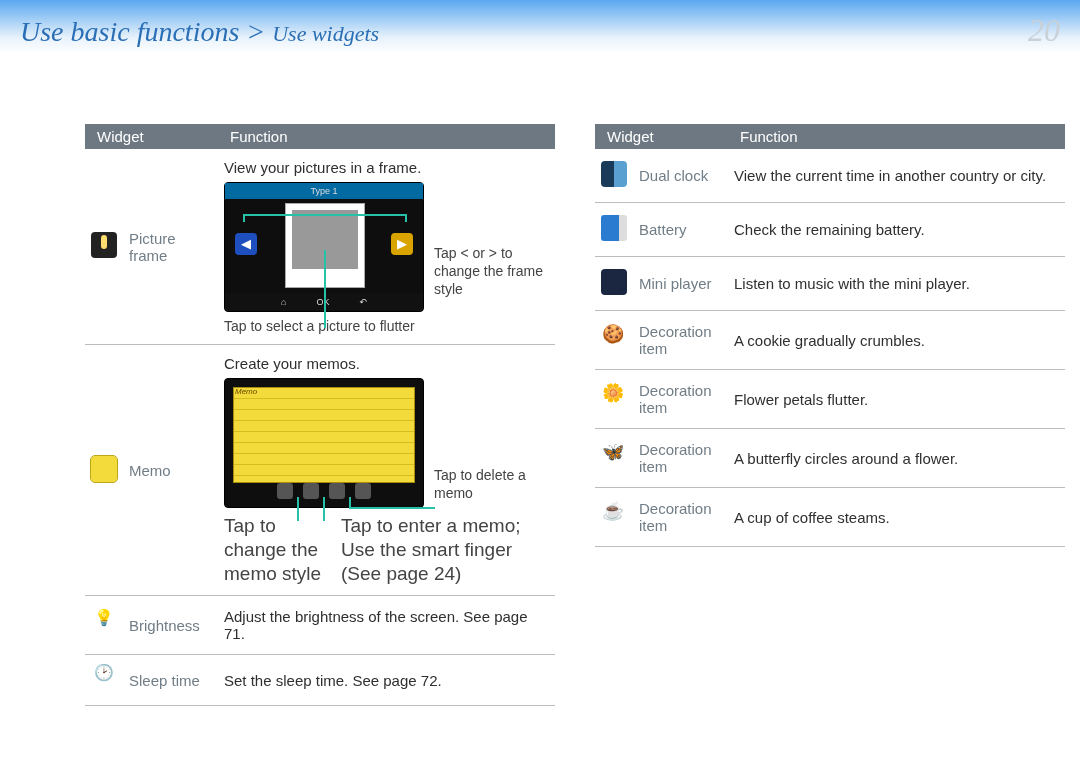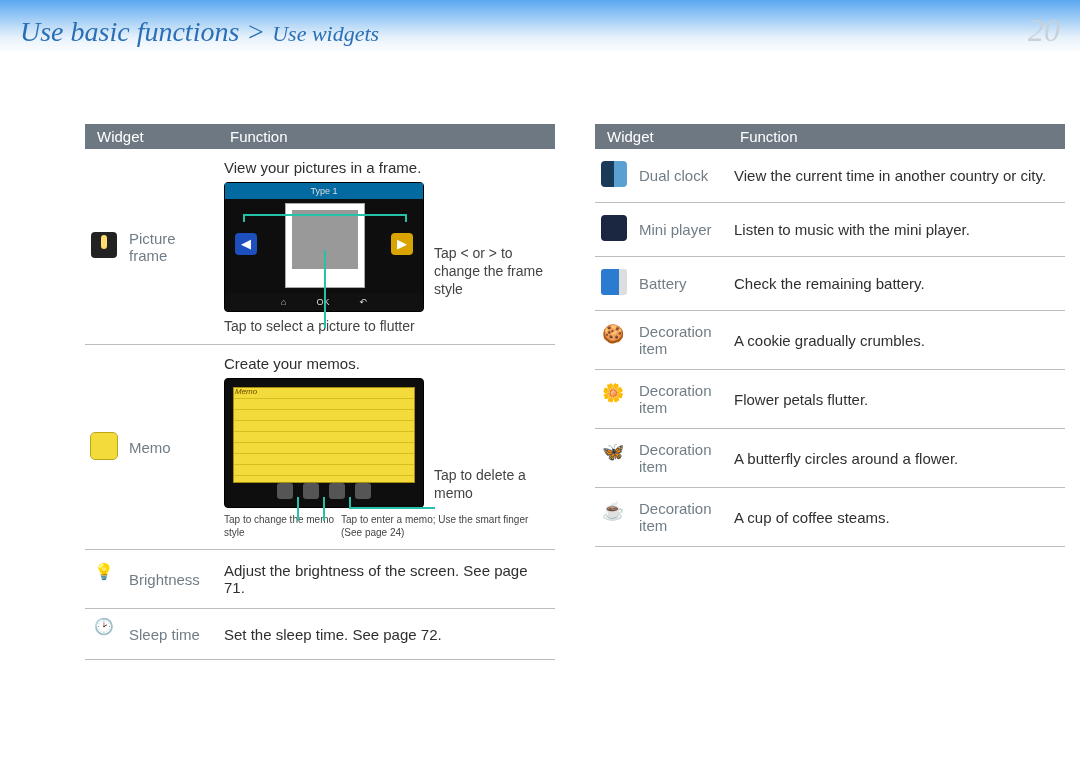--- a/index.html
+++ b/index.html
@@ -106,21 +106,21 @@
   }
   .memo-pad {
     position:absolute; top:8px; left:8px; right:8px; height:96px;
     background: repeating-linear-gradient(#f3db3b, #f3db3b 10px, #d6be20 10px, #d6be20 11px);
     border:1px solid #a88c10;
   }
   .memo-header { position:absolute; top:8px; left:10px; font-size:8px; color:#6b4a00; font-style:italic;}
   .memo-toolbar { position:absolute; bottom:6px; left:0; right:0; height:18px; display:flex; gap:10px; justify-content:center;}
   .memo-btn { width:16px; height:16px; background:#555; border-radius:3px;}
   .memo-label-right { position:absolute; left:210px; top:88px; width:120px; font-size:14px; line-height:1.3; color:#444;}
-  .memo-caption-row { display:flex; gap:2px; margin-top:2px; font-size:10px; color:#444;}
+  .memo-caption-row { display:flex; gap:2px; margin-top:2px; font-size:19px; color:#444;}
   .memo-caption-row > div { line-height:1.25; }
   
   .ic-lamp { background: linear-gradient(#222,#222); position:relative;}
   .ic-lamp::after{content:"";position:absolute;left:10px;top:3px;width:6px;height:14px;background:#ffdc6e;border-radius:3px;}
   .ic-memo { background:#f3db3b; outline:1px solid #bba615;}
   .ic-bulb { background:#fff;}
   .ic-bulb::after{content:"💡";font-size:16px;position:relative;top:-4px;}
   .ic-sleep { background:#fff;}
   .ic-sleep::after{content:"🕑";font-size:16px;position:relative;top:-4px;}
   .ic-dual { background:linear-gradient(90deg,#1a3a5a 50%,#5aa0d0 50%);}
@@ -242,30 +242,30 @@
           <th>Function</th>
         </tr>
       </thead>
       <tbody>
         <tr>
           <td class="icon-cell"><span class="widget-icon ic-dual"></span></td>
           <td class="label-cell">Dual clock</td>
           <td class="func-cell">View the current time in another country or city.</td>
         </tr>
         <tr>
+          <td class="icon-cell"><span class="widget-icon ic-batt"></span></td>
+          <td class="label-cell">Battery</td>
+          <td class="func-cell">Check the remaining battery.</td>
+        </tr>
+        <tr>
           <td class="icon-cell"><span class="widget-icon ic-mini"></span></td>
           <td class="label-cell">Mini player</td>
           <td class="func-cell">Listen to music with the mini player.</td>
         </tr>
         <tr>
-          <td class="icon-cell"><span class="widget-icon ic-batt"></span></td>
-          <td class="label-cell">Battery</td>
-          <td class="func-cell">Check the remaining battery.</td>
-        </tr>
-        <tr>
           <td class="icon-cell"><span class="widget-icon ic-cookie"></span></td>
           <td class="label-cell">Decoration item</td>
           <td class="func-cell">A cookie gradually crumbles.</td>
         </tr>
         <tr>
           <td class="icon-cell"><span class="widget-icon ic-flower"></span></td>
           <td class="label-cell">Decoration item</td>
           <td class="func-cell">Flower petals flutter.</td>
         </tr>
         <tr>

